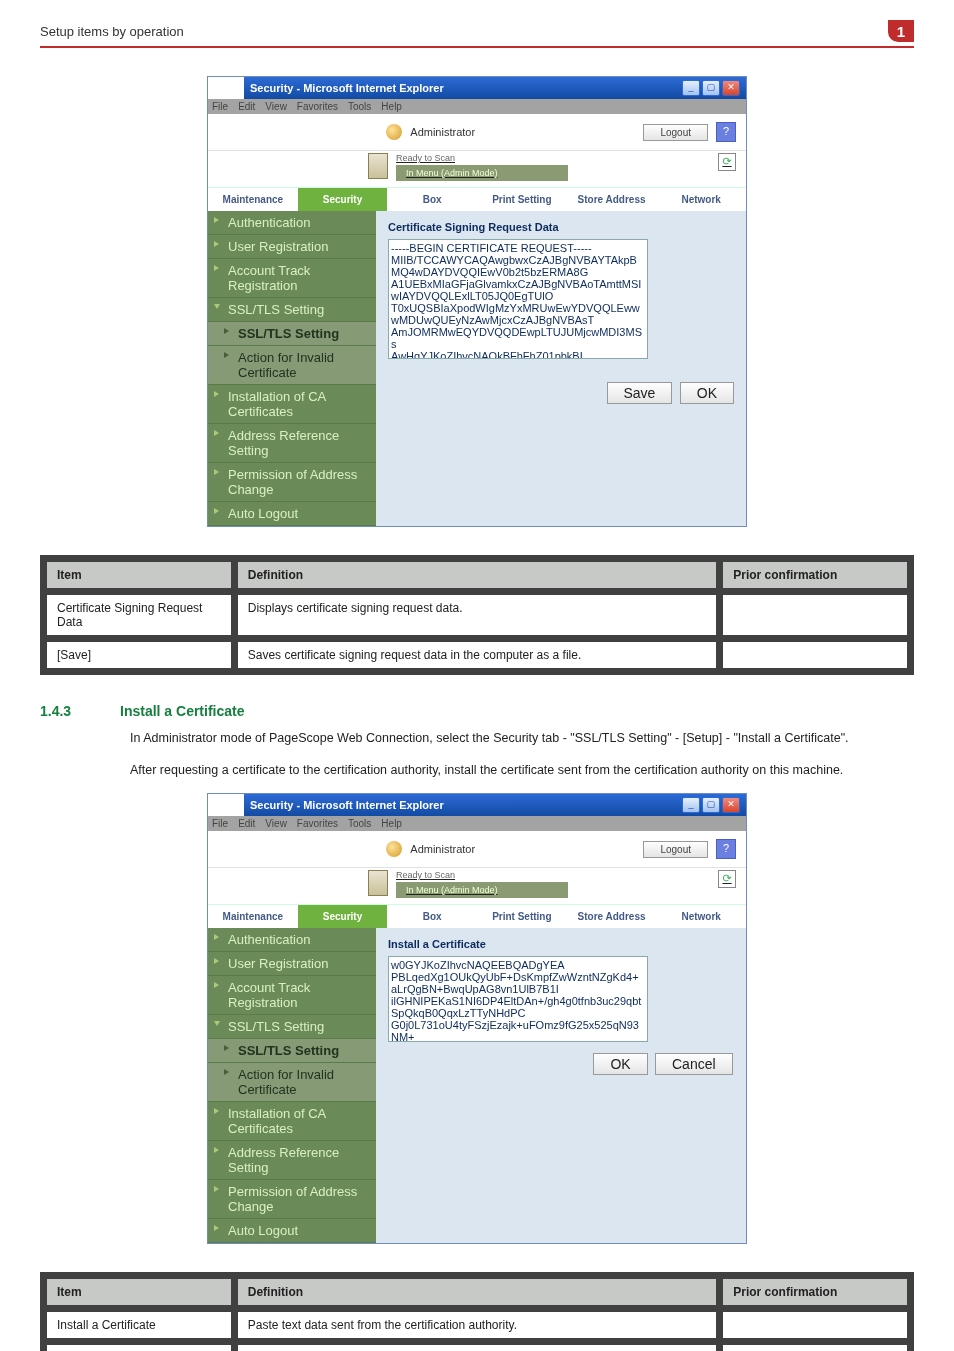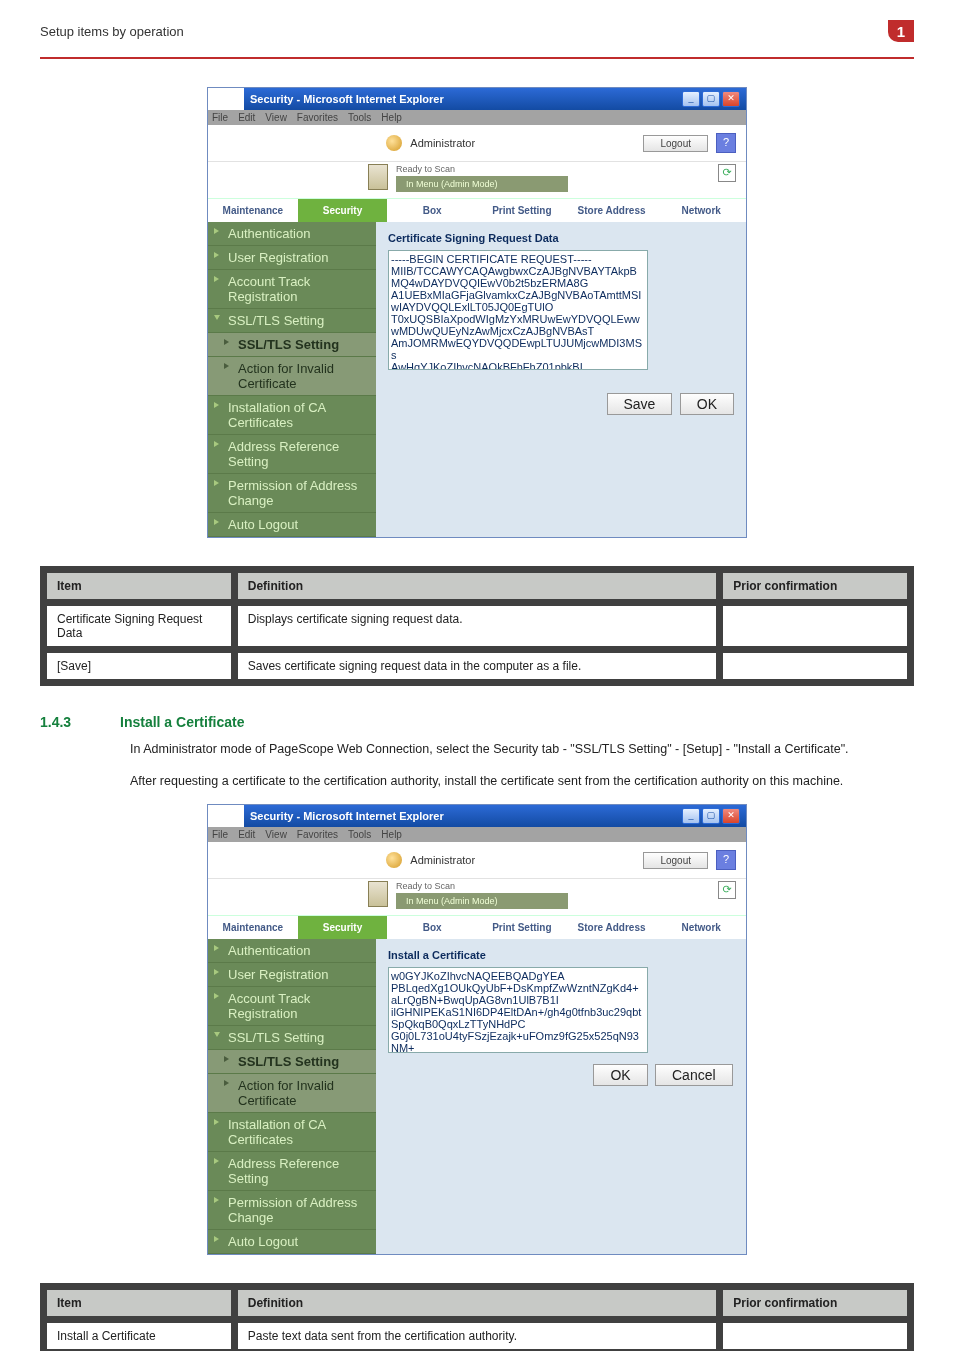--- a/index.html
+++ b/index.html
@@ -12,21 +12,21 @@
   .page {
     width: 954px;
     margin: 0 auto;
     padding: 20px 40px 40px 40px;
     box-sizing: border-box;
   }
   .top-line {
     display: flex;
     align-items: center;
     gap: 0;
-    margin-bottom: 15px;
+    margin-bottom: 4px;
   }
   .top-title {
     flex: 1;
     font-size: 13px;
     color: #333;
   }
   .top-badge {
     background: #c02c2c;
     color: #fff;
     font-weight: bold;
@@ -112,20 +112,21 @@
     font-size: 11px;
     text-align: center;
     line-height: 16px;
     margin-left: 8px;
   }
   .ready-block {
     display: flex;
     align-items: flex-start;
     padding: 2px 10px 6px 10px;
     background: #fff;
+    text-decoration: underline;
   }
   .printer-icon {
     width: 18px; height: 24px;
     background: linear-gradient(#e9e3d1,#c9c199);
     border: 1px solid #887f55;
     margin-right: 8px;
     position: relative;
   }
   .ready-col { display: flex; flex-direction: column; }
   .ready-text { font-size: 9px; color: #666; margin-bottom: 2px; }

